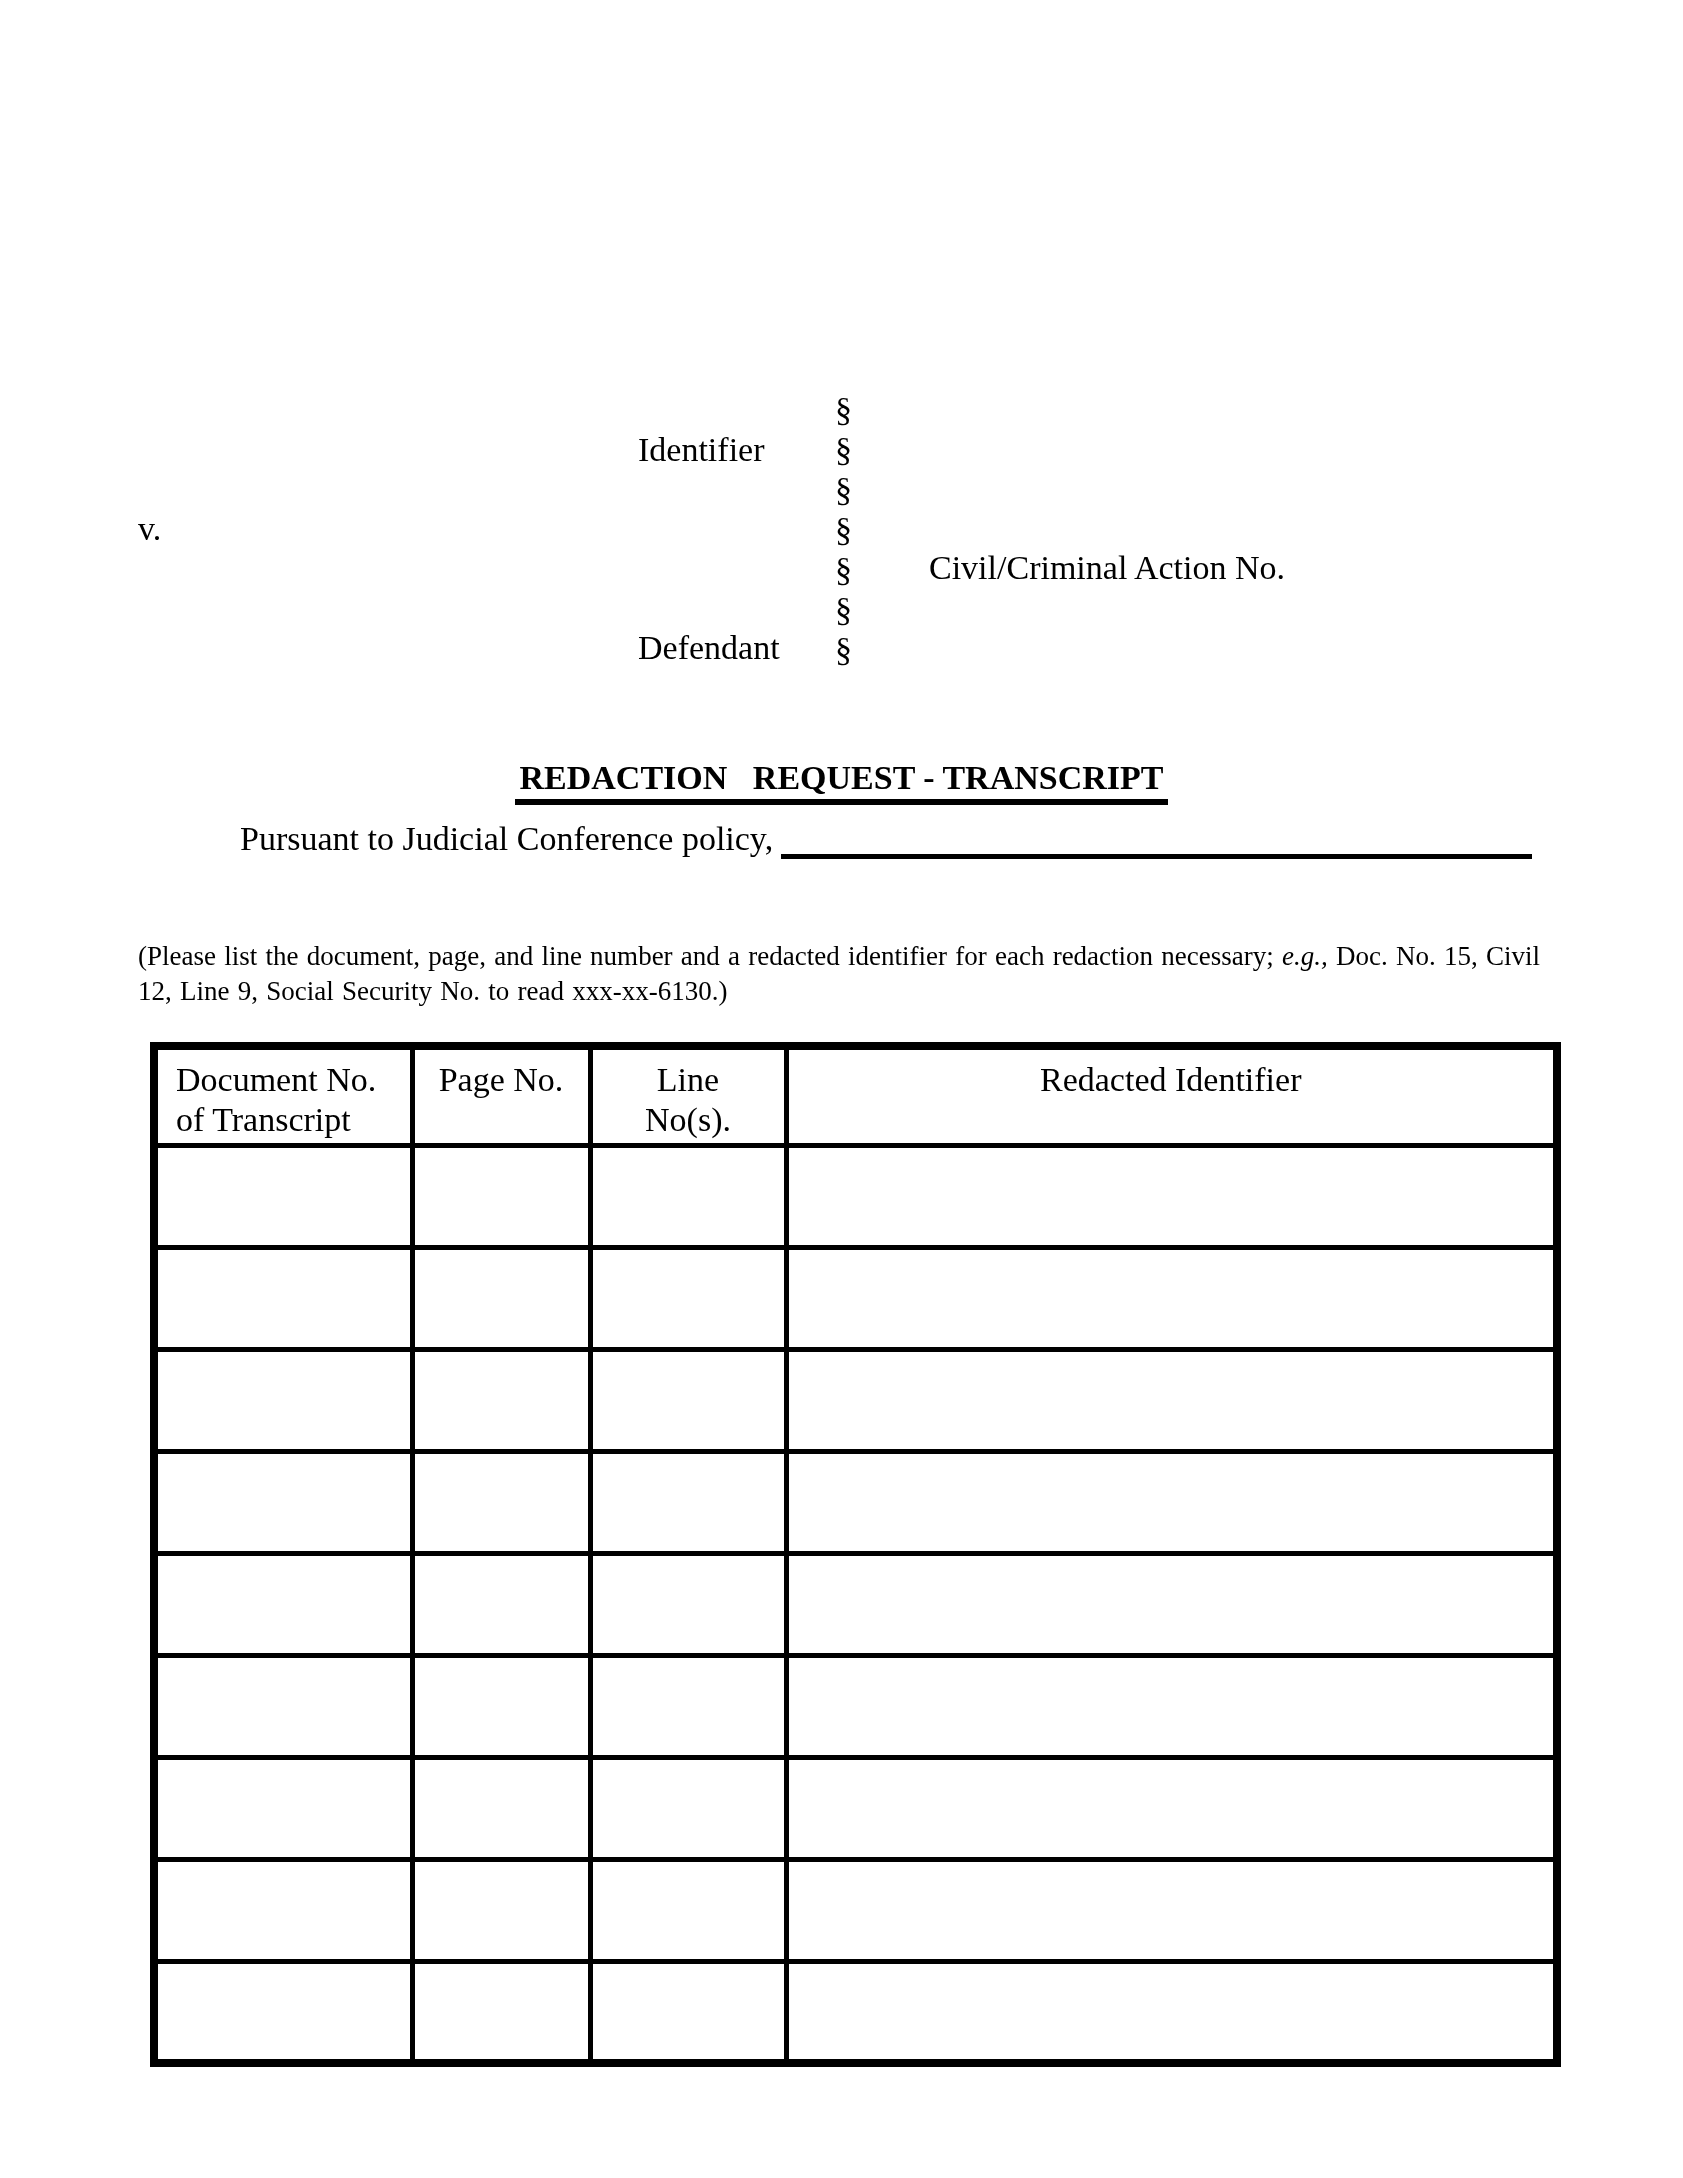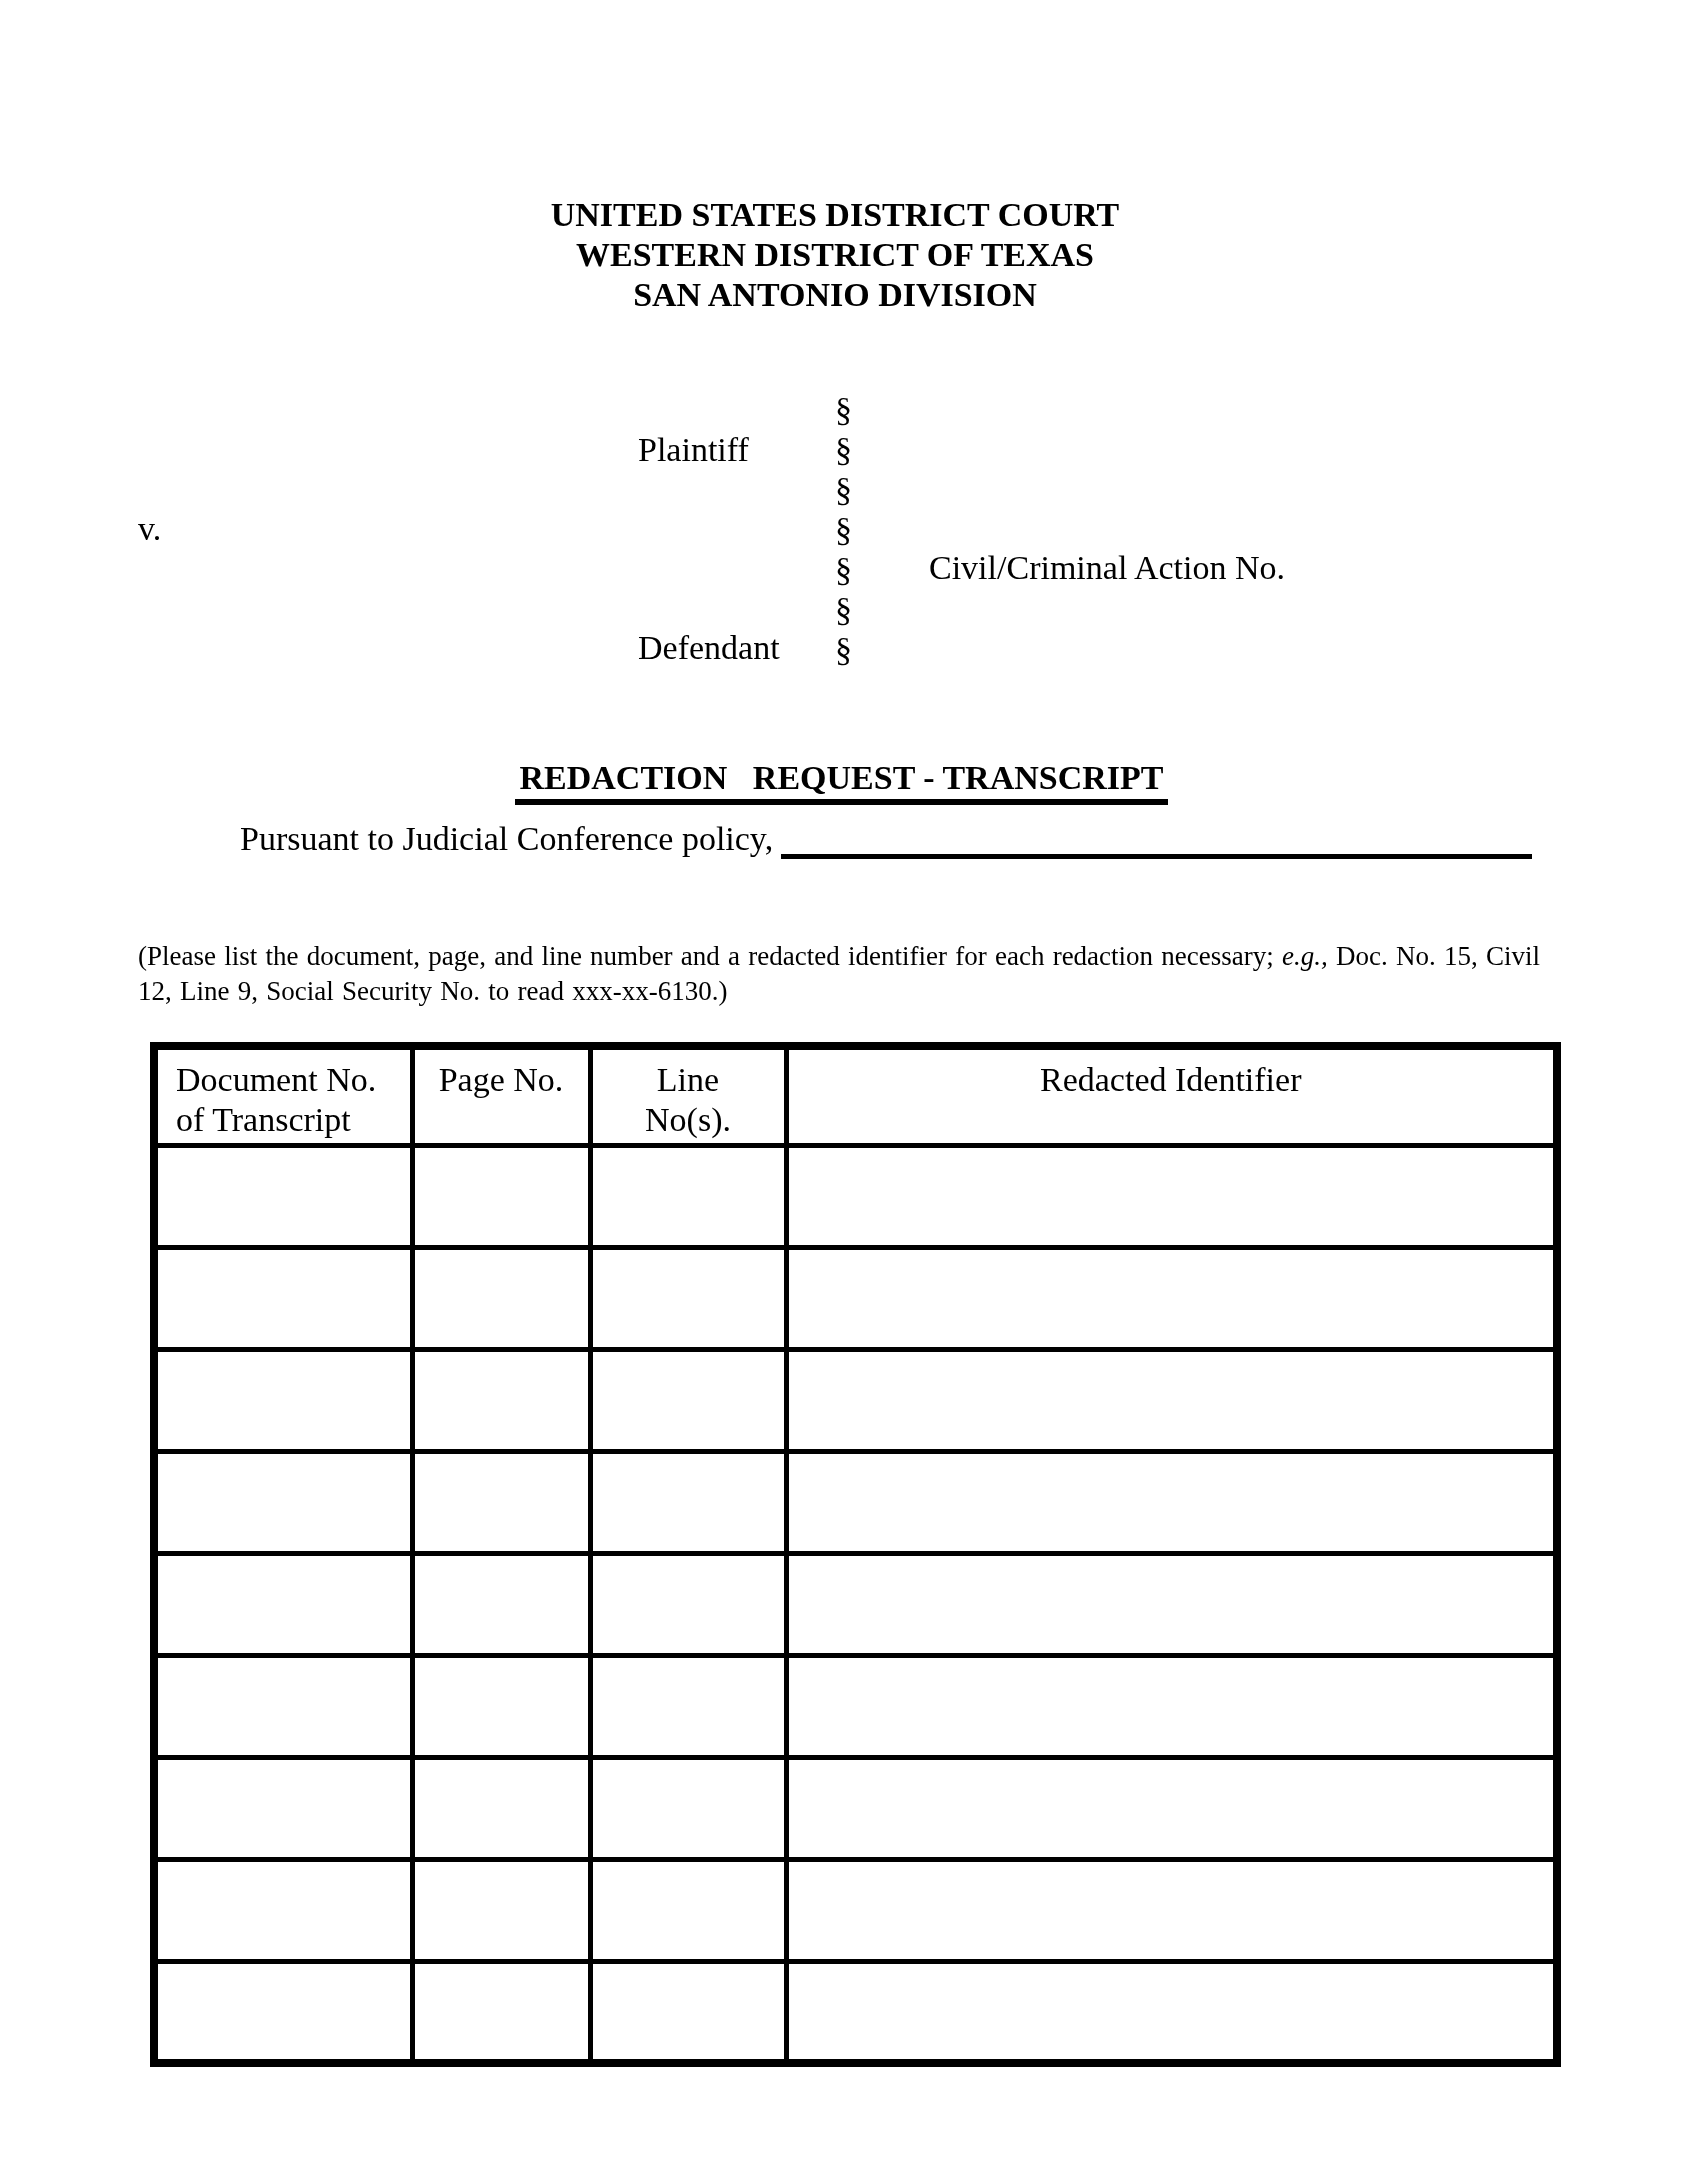--- a/index.html
+++ b/index.html
@@ -120,28 +120,23 @@
     text-align: left;
     padding-left: 18px;
     padding-right: 10px;
   }
 </style>
 </head>
 <body>
 
 <div class="page">
 
-  <header class="court-header">
-    <div>UNITED STATES DISTRICT COURT</div>
-    <div>WESTERN DISTRICT OF TEXAS</div>
-    <div>SAN ANTONIO DIVISION</div>
-  </header>
 
   <section>
-    <span class="caption-line plaintiff-label">Plaintiff</span>
+    <span class="caption-line plaintiff-label">Identifier</span>
     <span class="caption-line versus-label">v.</span>
     <div class="section-column">
         <div>§</div>
         <div>§</div>
         <div>§</div>
         <div>§</div>
         <div>§</div>
         <div>§</div>
         <div>§</div>
       </div>

